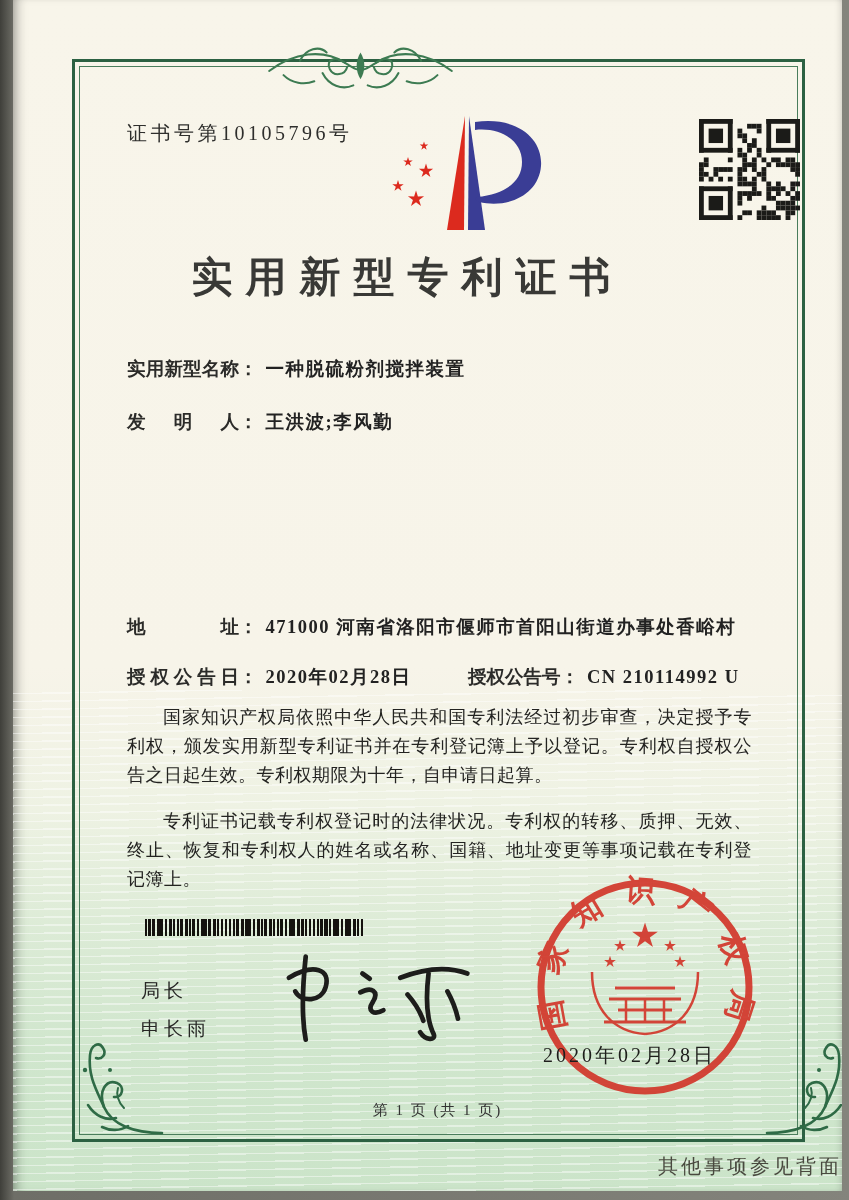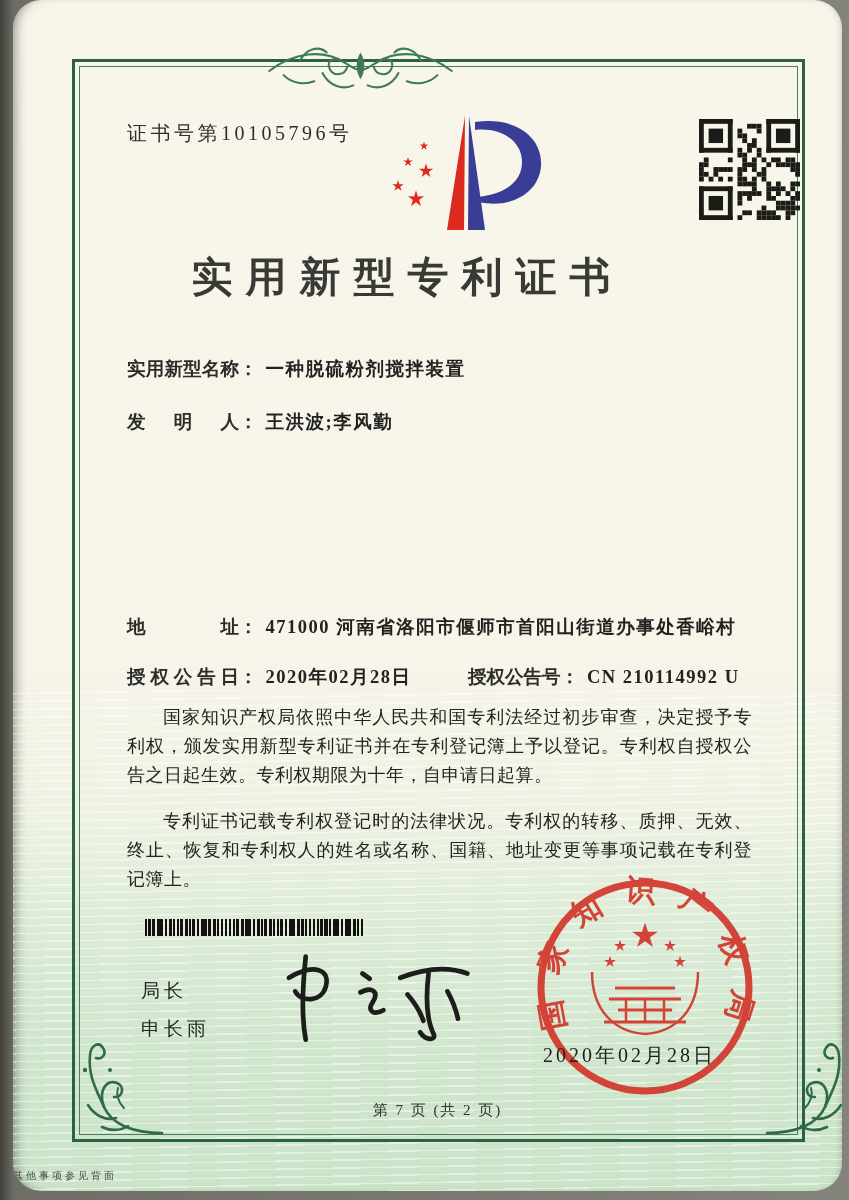--- a/index.html
+++ b/index.html
@@ -6,21 +6,20 @@
   body{
     width:849px;height:1200px;position:relative;overflow:hidden;
     background:linear-gradient(90deg,#3f3f3a 0,#6e6e67 14px,#84847c 100%);
     font-family:"Liberation Serif","DejaVu Serif",serif;
     color:#2c2c2a;
   }
   .paper{
     position:absolute;left:13px;top:0;right:7px;bottom:9px;overflow:hidden;
     background:linear-gradient(180deg,#f8f5ea 0%,#f7f4e9 56%,#eef2e3 68%,#dcebd6 78%,#d0e6cd 88%,#cbe4c9 100%);
     box-shadow:inset 10px 0 14px -10px rgba(0,0,0,.55), inset -6px 0 10px -8px rgba(0,0,0,.35);
-    border-radius:28px;
   }
   .guilloche{
     position:absolute;left:0;right:0;top:690px;bottom:0;pointer-events:none;
     background:repeating-linear-gradient(179deg, rgba(255,255,255,0) 0 3px, rgba(255,255,255,.65) 3px 4.5px, rgba(255,255,255,0) 4.5px 8px);
     opacity:.7;
   }
   .frame{
     position:absolute;left:66px;top:66px;width:717px;height:1067px;
     border:1px solid #4a7d5c;
     outline:3px solid #2c6142;
@@ -47,21 +46,21 @@
       repeating-linear-gradient(90deg,#14120e 0 2px,transparent 2px 4px),
       repeating-linear-gradient(90deg,#14120e 0 1px,transparent 1px 7px),
       repeating-linear-gradient(90deg,transparent 0 3px,#14120e 3px 5px,transparent 5px 11px);
   }
   .director-title{position:absolute;left:128px;top:978px;font-size:19px;letter-spacing:4px;color:#262624;}
   .director-name{position:absolute;left:128px;top:1016px;font-size:19px;letter-spacing:4px;color:#262624;}
   .sig{position:absolute;left:252px;top:942px;width:220px;height:105px;}
   .seal{position:absolute;left:517px;top:872px;width:230px;height:230px;opacity:.9;}
   .seal-date{position:absolute;left:530px;top:1042px;font-size:20px;letter-spacing:3px;color:#1e1e1c;z-index:6;}
   .page-info{position:absolute;left:66px;top:1101px;width:717px;text-align:center;font-size:15px;letter-spacing:2px;color:#333;}
-  .back-note{position:absolute;left:0;top:1153px;width:100%;text-align:left;font-size:10px;letter-spacing:3px;color:#49493f;margin-top:16px;}
+  .back-note{position:absolute;left:0;top:1153px;width:100%;text-align:right;font-size:20px;letter-spacing:3px;color:#49493f;}
   .logo{position:absolute;left:366px;top:110px;width:182px;height:126px;}
   .qr{position:absolute;left:686px;top:119px;width:101px;height:101px;}
   .ornament{position:absolute;left:250px;top:40px;width:195px;height:62px;z-index:4;}
   .flourish{position:absolute;width:95px;height:103px;z-index:4;}
   .flourish.right{left:748px;top:1038px;}
   .flourish.left{left:60px;top:1038px;transform:scaleX(-1);}
 </style>
 </head>
 <body>
 
@@ -308,21 +307,21 @@
       <path d="M79,127 H151"></path>
       <path d="M88,138 H142"></path>
       <path d="M74,150 H156"></path>
       <path d="M96,127 V150 M115,127 V150 M134,127 V150" stroke-width="2.5"></path>
       <path d="M62,100 C62,138 84,160 115,162 C146,160 168,138 168,100" stroke-width="2.5"></path>
     </g>
   </svg>
 
   <div class="seal-date">2020年02月28日</div>
 
-  <div class="page-info">第 7 页 (共 2 页)</div>
+  <div class="page-info">第 1 页 (共 1 页)</div>
 
   <div class="back-note">其他事项参见背面</div>
 
   <svg class="flourish right" viewBox="0 0 95 103">
     <g stroke="#2f6b46" stroke-width="2.6" fill="none" stroke-linecap="round">
       <path d="M6,95 C34,95 56,87 64,69 C70,53 62,41 51,45 C43,48 45,60 54,59"></path>
       <path d="M64,69 C72,51 80,38 78,17 C77,7 69,3 65,10 C61,16 66,22 72,20"></path>
       <path d="M52,80 C62,83 73,78 80,67"></path>
       <path d="M40,88 C48,93 58,93 66,89"></path>
       <circle cx="83" cy="32" r="2.2" fill="#2f6b46" stroke="none"></circle>

